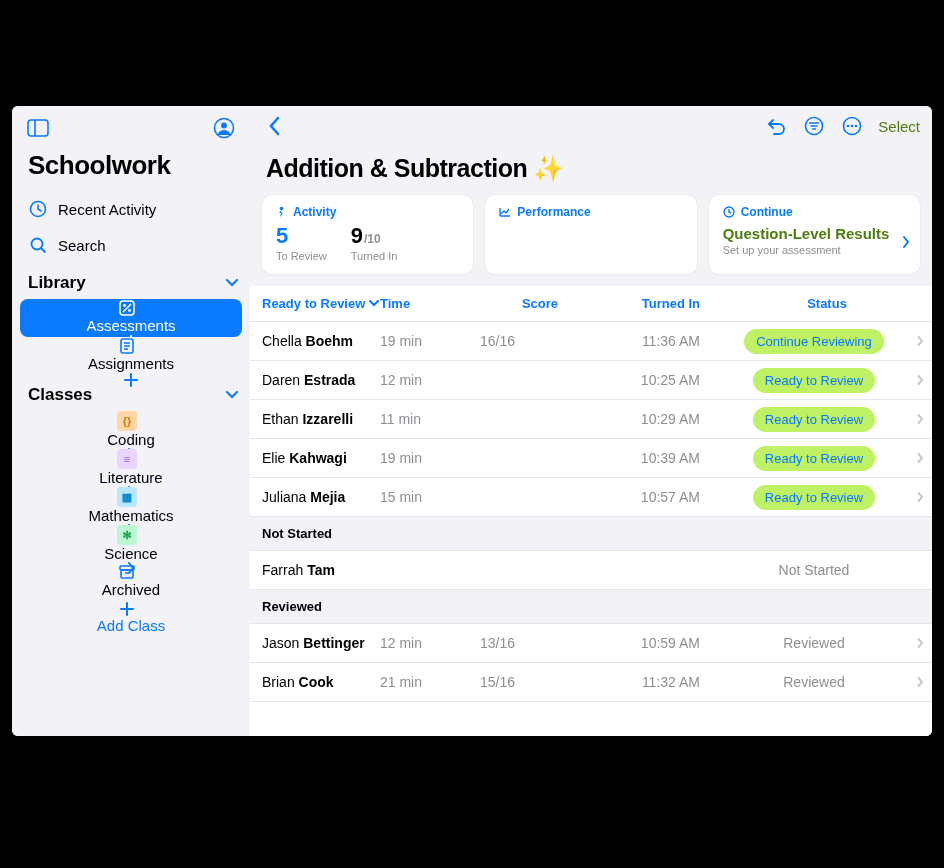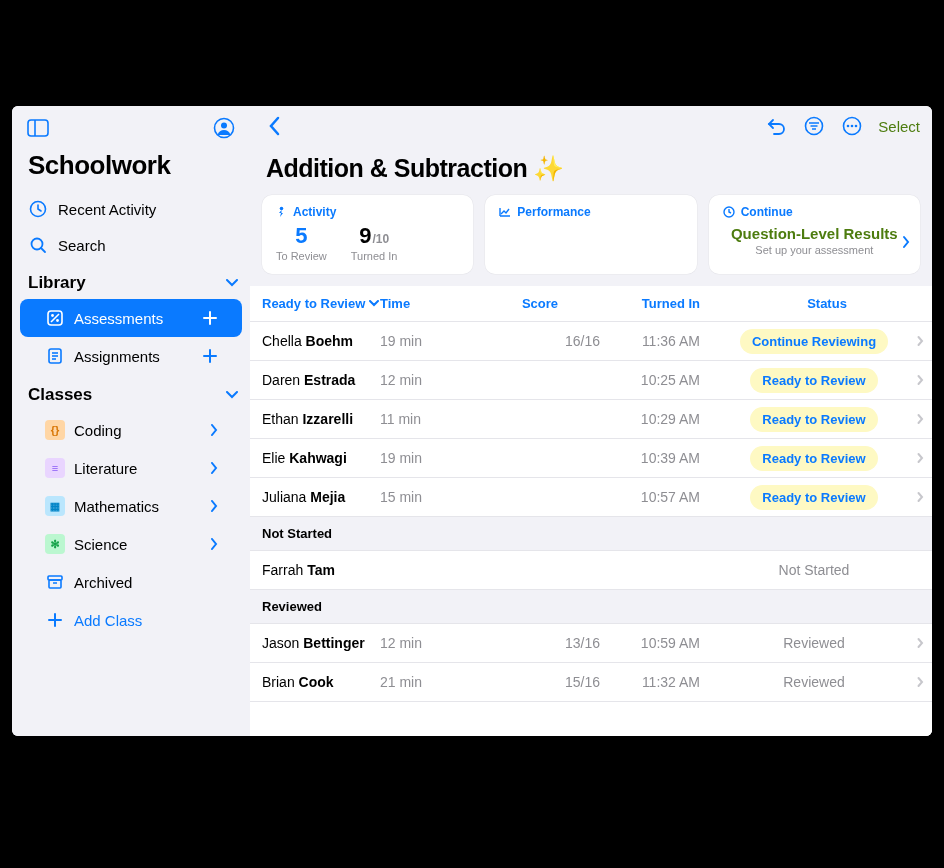--- a/index.html
+++ b/index.html
@@ -5,37 +5,37 @@
 * { box-sizing: border-box; margin: 0; padding: 0; font-family: -apple-system, BlinkMacSystemFont, "Segoe UI", Helvetica, Arial, sans-serif; }
 body { background: #000; width: 944px; height: 868px; overflow: hidden; position: relative; }
 .app { position: absolute; left: 12px; top: 106px; width: 920px; height: 630px; background: #fff; border-radius: 6px; display: flex; overflow: hidden; }
 .sidebar { width: 238px; background: #f2f2f7; display: flex; flex-direction: column; padding: 0; }
 .sb-top { display: flex; justify-content: space-between; padding: 10px 14px 4px 14px; }
 .icon-btn { width: 24px; height: 24px; display: flex; align-items: center; justify-content: center; }
 .app-title { font-size: 26px; font-weight: 700; padding: 6px 16px 10px 16px; letter-spacing: -0.5px; }
 .sb-item { display: flex; align-items: center; height: 36px; padding: 0 12px 0 16px; font-size: 15px; gap: 10px; }
 .sb-item .iconwrap { width: 20px; display: flex; justify-content: center; }
 .sb-section { display: flex; align-items: center; justify-content: space-between; padding: 10px 12px 6px 16px; font-size: 17px; font-weight: 700; }
-.sb-row { display: flex; align-items: center; height: 38px; margin: 0 8px; padding: 0 24px; border-radius: 8px; font-size: 15px; }
+.sb-row { display: flex; align-items: center; height: 38px; margin: 0 8px; padding: 0 24px; border-radius: 8px; font-size: 15px; flex-direction: column; }
 .sb-row.sel { background: #0a7aff; color: #fff; }
 .sb-row .iconwrap { width: 22px; display: flex; justify-content: center; margin-right: 8px; }
 .sb-row .label { flex: 1; }
 .sb-row .tail { color: #0a7aff; }
 .sb-row.sel .tail { color: #fff; }
 .sb-add { color: #0a7aff; }
 svg { display: block; }
 
 .main { flex: 1; display: flex; flex-direction: column; background: #f2f2f7; }
 .main-top { display: flex; align-items: center; height: 40px; padding: 0 12px; gap: 14px; }
 .main-top .spacer { flex: 1; }
 .main-top .sel-txt { color: #4d7c0f; font-size: 15px; }
 .main-title { font-size: 25px; font-weight: 700; padding: 8px 16px 12px 16px; letter-spacing: -0.5px; }
 
 .cards { display: flex; gap: 12px; padding: 0 12px 12px 12px; }
-.card { background: #fff; border-radius: 10px; padding: 10px 14px 12px 14px; flex: 1; box-shadow: 0 0 0 0.5px #e5e5ea; position: relative; text-align: center; }
+.card { background: #fff; border-radius: 10px; padding: 10px 14px 12px 14px; flex: 1; box-shadow: 0 0 0 0.5px #e5e5ea; position: relative; }
 .card-head { display: flex; align-items: center; gap: 6px; font-size: 12px; font-weight: 600; color: #0a7aff; margin-bottom: 6px; }
 .card-body { display: flex; gap: 24px; }
 .metric-big { font-size: 22px; font-weight: 700; line-height: 1; }
 .metric-big.blue { color: #0a7aff; }
 .metric-sub { font-size: 11px; color: #8e8e93; margin-top: 3px; }
 .metric-col { display: flex; flex-direction: column; }
 .metric-inline { font-size: 12px; color: #8e8e93; font-weight: 600; margin-left: 1px; }
 .qlr { font-size: 15px; font-weight: 700; color: #4d7c0f; margin-top: 2px; }
 .qlr-sub { font-size: 11px; color: #8e8e93; margin-top: 2px; }
 .card .chev { position: absolute; right: 10px; top: 40px; }
@@ -45,26 +45,26 @@
 .thead .c1 { width: 130px; padding-left: 12px; display: flex; align-items: center; gap: 4px; }
 .thead .c2 { width: 100px; }
 .thead .c3 { width: 120px; text-align: center; }
 .thead .c4 { width: 100px; text-align: right; }
 .thead .gap { flex: 1; }
 .thead .c5 { width: 180px; text-align: center; padding-right: 30px; }
 .tr { display: flex; align-items: center; height: 39px; font-size: 14px; border-bottom: 0.5px solid #e5e5ea; }
 .tr .c1 { width: 130px; padding-left: 12px; }
 .tr .c1 .ln { font-weight: 700; }
 .tr .c2 { width: 100px; color: #8e8e93; }
-.tr .c3 { width: 120px; text-align: right; color: #8e8e93; }
+.tr .c3 { width: 120px; text-align: left; color: #8e8e93; }
 .tr .c4 { width: 100px; text-align: right; color: #8e8e93; }
 .tr .gap { flex: 1; }
 .tr .c5 { width: 180px; display: flex; justify-content: center; padding-right: 8px; }
 .tr .chev-cell { width: 24px; display:flex; align-items:center; justify-content:center; }
-.pill { background: #fef9c3; color: #0a7aff; padding: 5px 12px; border-radius: 14px; font-size: 13px; font-weight: 700; }
+.pill { background: #bef264; color: #0a7aff; padding: 5px 12px; border-radius: 14px; font-size: 13px; font-weight: 400; }
 .grey-status { color: #8e8e93; font-size: 14px; }
 .sect-row { background: #f2f2f7; font-weight: 700; font-size: 13px; padding-left: 12px; height: 34px; display: flex; align-items: center; border-bottom: 0.5px solid #e5e5ea; }
 
 .class-icon { width: 20px; height: 20px; border-radius: 4px; display: flex; align-items: center; justify-content: center; font-size: 11px; font-weight: 700; }
 </style>
 </head>
 <body>
 
 <div class="app">
 

